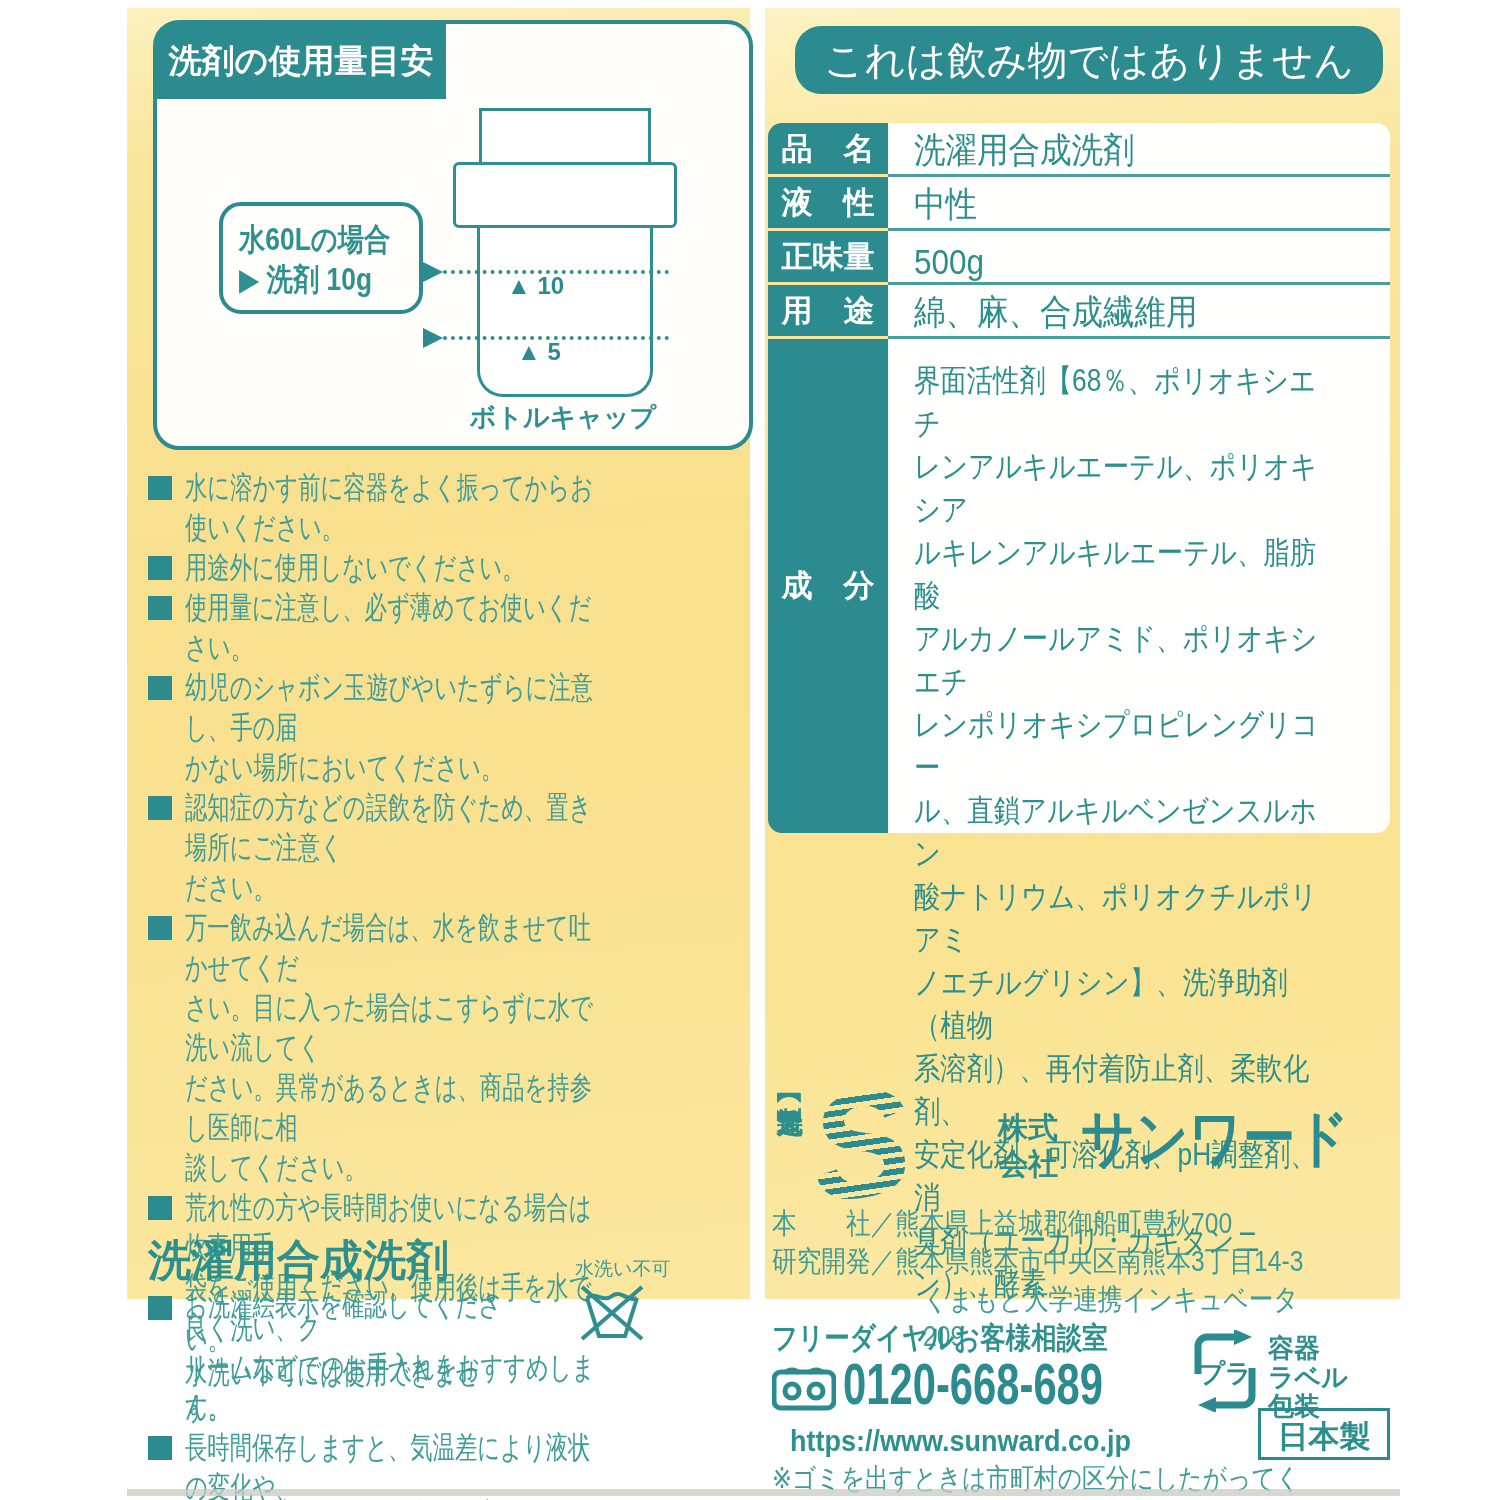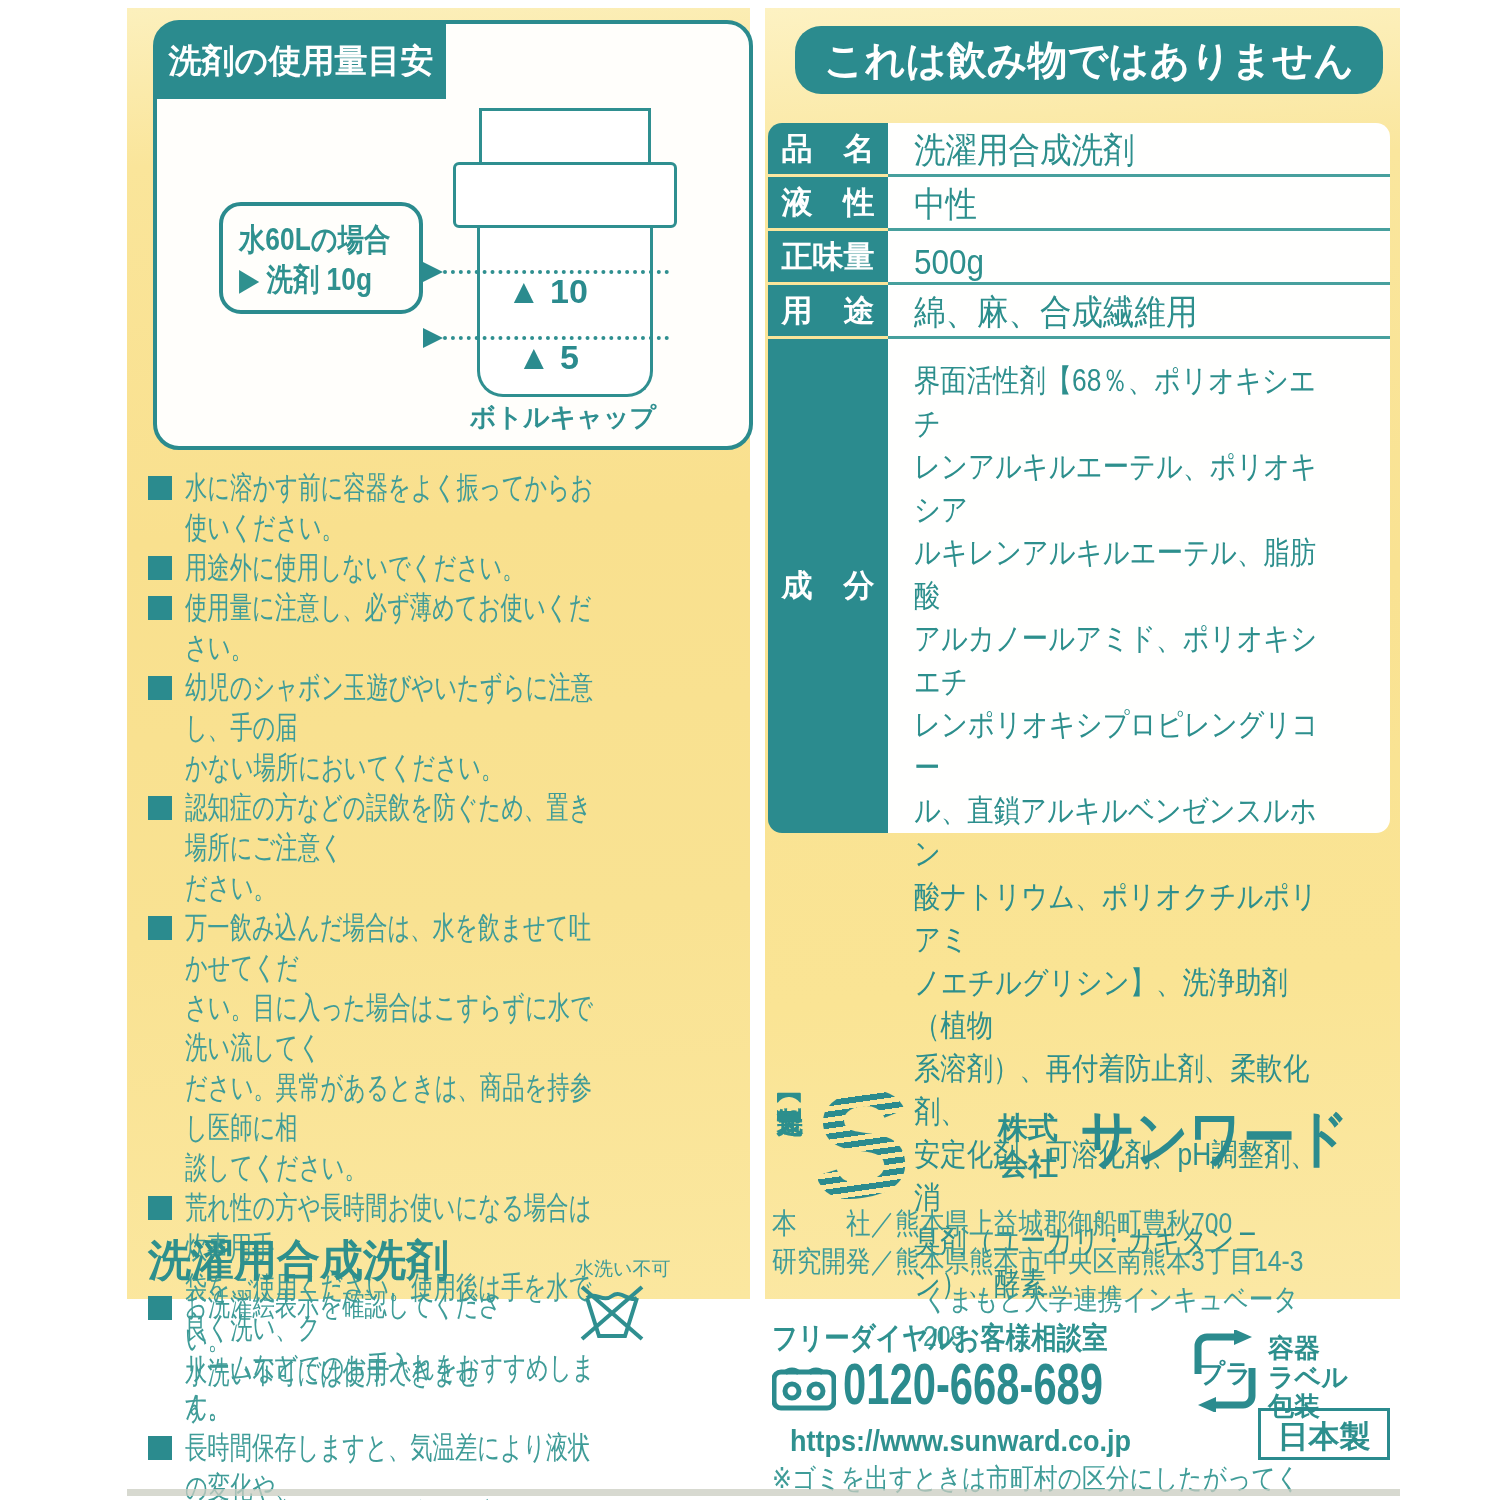--- a/index.html
+++ b/index.html
@@ -26,42 +26,42 @@
   #cap-top{left:322px;top:84px;width:166px;height:56px;}
   #cap-collar{left:296px;top:138px;width:218px;height:60px;border-radius:6px;z-index:2;}
   #cap-body{left:320px;top:196px;width:170px;height:174px;border-top:none;border-radius:0 0 26px 26px;z-index:1;}
   .dotline{border-top:4px dotted #2f8f90;height:0;z-index:3;}
   #dot-10{left:286px;top:246px;width:226px;}
   #dot-5{left:286px;top:312px;width:226px;}
   .ptr{width:0;height:0;border-top:10px solid transparent;border-bottom:10px solid transparent;
     border-left:20px solid #2b8b8e;z-index:3;}
   #ptr-10{left:266px;top:238px;}
   #ptr-5{left:266px;top:304px;}
-  .capmark{font-size:34px;font-weight:bold;color:#2b8b8e;z-index:4;}
+  .capmark{font-size:24px;font-weight:bold;color:#2b8b8e;z-index:4;}
   #mark-10{left:350px;top:248px;}
   #mark-5{left:360px;top:314px;}
   #cap-label{left:300px;top:376px;width:212px;text-align:center;font-size:26px;font-weight:bold;color:#2f8f90;}
   .pill{left:62px;width:204px;height:112px;background:#fffefb;border:4px solid #2b8b8e;
     border-radius:22px;padding:14px 0 0 16px;box-sizing:border-box;color:#2f918f;
     font-size:31px;font-weight:bold;line-height:40px;}
   #pill-60{top:178px;} #pill-30{top:298px;}
   
   #warnings{left:21px;top:460px;width:612px;font-size:31px;line-height:40px;color:#3f9c98;}
   .witem{position:relative;padding-left:37px;}
   .bq{position:absolute;left:0;top:8px;width:24px;height:24px;background:#2b8b8e;}
   
   #prewash-heading{left:21px;top:1224px;font-size:43px;font-weight:bold;color:#2e908d;}
   .pwitem{font-size:31px;line-height:34px;color:#3f9c98;}
   #pw1{left:21px;top:1280px;width:470px;}
   #pw2{left:21px;top:1354px;width:612px;}
   #nowash-label{left:448px;top:1248px;font-size:19px;color:#3f9c98;}
   #nowash-glyph{left:452px;top:1274px;}
   
   #banner{left:30px;top:18px;width:588px;height:68px;background:#2b8b8e;border-radius:26px;
-    color:#ffffff;font-size:40px;font-weight:bold;text-align:center;line-height:68px;}
+    color:#ffffff;font-size:40px;font-weight:normal;text-align:center;line-height:68px;}
   #spec-table{left:3px;top:115px;width:622px;height:710px;}
   .trow{position:absolute;left:0;width:622px;display:flex;}
   .tlabel{width:120px;background:#2b8b8e;color:#ffffff;font-size:31px;font-weight:bold;
     display:flex;align-items:center;justify-content:center;flex:0 0 120px;}
   .tval{flex:1;background:#fffffe;color:#2d8f8d;font-size:35px;display:flex;align-items:flex-end;
     padding-left:26px;}
   #trow-0{top:0;height:51px;} #trow-1{top:54px;height:51px;} #trow-2{top:108px;height:51px;}
   #trow-3{top:162px;height:51px;} #trow-4{top:216px;height:494px;}
   #trow-0 .tlabel{border-radius:14px 0 0 0;} #trow-0 .tval{border-radius:0 14px 0 0;}
   #trow-4 .tlabel{border-radius:0 0 0 14px;} #trow-4 .tval{border-radius:0 0 14px 0;

